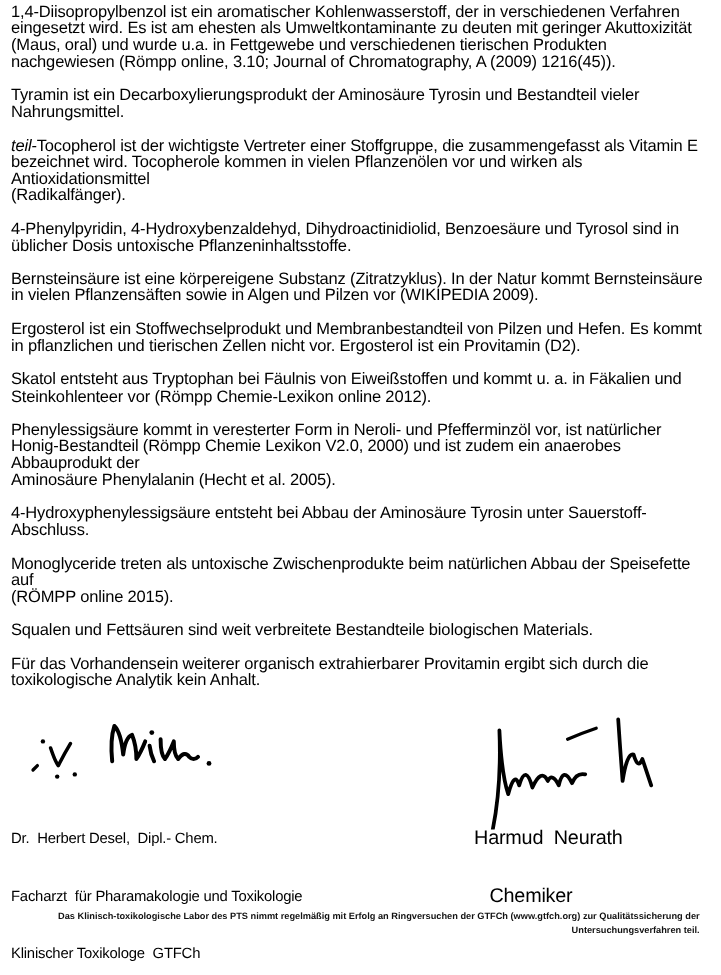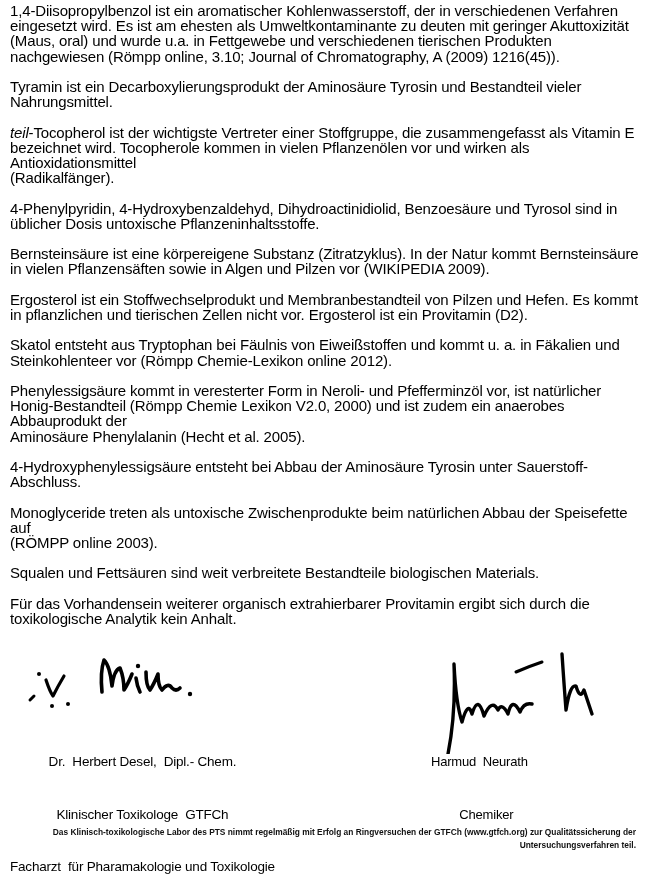--- a/index.html
+++ b/index.html
@@ -6,25 +6,25 @@
   body {
     width: 655px; height: 886px; position: relative; overflow: hidden;
     font-family: "Liberation Sans", sans-serif; color: #000;
   }
   .content { position: absolute; left: 10px; top: 3px; width: 640px; }
   .para {
     font-size: 15px; line-height: 15.2px; margin: 0 0 15.2px 0;
     letter-spacing: -0.15px; white-space: pre-line;
   }
   .para .ital { font-style: italic; }
-  .sig-block { position: absolute; left: 0; top: 640px; width: 655px; height: 140px; text-align: center; }
+  .sig-block { position: absolute; left: 0; top: 640px; width: 655px; height: 140px; }
   .sig-left-img { position: absolute; left: 20px; top: 12px; width: 200px; height: 60px; }
   .sig-right-img { position: absolute; left: 412px; top: 4px; width: 200px; height: 110px; }
   .left-text { position: absolute; left: 10px; top: 78px; font-size: 13.5px; line-height: 17.5px; letter-spacing: -0.2px; white-space: pre; }
-  .right-text { position: absolute; left: 431px; top: 78px; font-size: 13px; line-height: 17.5px; letter-spacing: -0.2px; white-space: pre; }
+  .right-text { position: absolute; left: 431px; top: 78px; font-size: 18px; line-height: 17.5px; letter-spacing: -0.2px; white-space: pre; }
   .right-text .line2 { padding-left: 14px; }
   .footer { position: absolute; left: 10px; top: 812px; width: 640px; font-size: 8.4px; line-height: 12.6px; font-weight: bold; color: #111; }
   .footer p { margin: 14px; text-align: right; }
   .footer .gap { height: 13px; }
   svg path { fill: none; stroke: #000; stroke-linecap: round; stroke-linejoin: round; }
 </style>
 </head>
 <body>
 
 <div class="content">
@@ -44,21 +44,21 @@
   <p class="para"><span>Ergosterol ist ein Stoffwechselprodukt und Membranbestandteil von Pilzen und Hefen. Es kommt
 in pflanzlichen und tierischen Zellen nicht vor. Ergosterol ist ein Provitamin (D2).</span></p>
   <p class="para"><span>Skatol entsteht aus Tryptophan bei Fäulnis von Eiweißstoffen und kommt u. a. in Fäkalien und
 Steinkohlenteer vor (Römpp Chemie-Lexikon online 2012).</span></p>
   <p class="para"><span>Phenylessigsäure kommt in veresterter Form in Neroli- und Pfefferminzöl vor, ist natürlicher
 Honig-Bestandteil (Römpp Chemie Lexikon V2.0, 2000) und ist zudem ein anaerobes Abbauprodukt der
 Aminosäure Phenylalanin (Hecht et al. 2005).</span></p>
   <p class="para"><span>4-Hydroxyphenylessigsäure entsteht bei Abbau der Aminosäure Tyrosin unter Sauerstoff-
 Abschluss.</span></p>
   <p class="para"><span>Monoglyceride treten als untoxische Zwischenprodukte beim natürlichen Abbau der Speisefette auf
-(RÖMPP online 2003).</span></p>
+(RÖMPP online 2015).</span></p>
   <p class="para"><span>Squalen und Fettsäuren sind weit verbreitete Bestandteile biologischen Materials.</span></p>
   <p class="para"><span>Für das Vorhandensein weiterer organisch extrahierbarer Provitamin ergibt sich durch die
 toxikologische Analytik kein Anhalt.</span></p>
 </div>
 
 <div class="sig-block">
   <svg class="sig-left-img" viewBox="0 0 200 60">
     <path d="M10 48 L14 44" stroke-width="3"></path>
     <circle cx="19" cy="22" r="2" fill="#000"></circle>
     <path d="M26 28 Q30 40 33 44 Q38 34 44 24" stroke-width="3.2"></path>
@@ -69,22 +69,22 @@
     <path d="M116 26 Q117 34 120 40 M126 20 Q126 34 130 38 Q134 32 138 22 Q138 34 142 38 Q148 30 152 36 Q156 40 160 36" stroke-width="3.6"></path>
     <circle cx="170" cy="42" r="2.2" fill="#000"></circle>
   </svg>
   <svg class="sig-right-img" viewBox="0 0 200 110">
     <path d="M36 110 Q44 70 42 20 Q44 60 50 78 Q56 56 60 70 Q66 50 72 72 Q80 54 86 66 Q90 58 96 70 Q100 52 108 68 Q112 58 120 60" stroke-width="3.4"></path>
     <path d="M104 28 Q118 22 130 18" stroke-width="3"></path>
     <path d="M150 10 Q152 40 154 66 Q158 40 164 42 Q168 56 172 46 Q176 58 180 70" stroke-width="3.4"></path>
   </svg>
   <div class="left-text">
     <div>Dr.  Herbert Desel,  Dipl.- Chem.</div>
+    <div>Facharzt  für Pharamakologie und Toxikologie</div>
     <div>Klinischer Toxikologe  GTFCh</div>
-    <div>Facharzt  für Pharamakologie und Toxikologie</div>
   </div>
   <div class="right-text">
     <div>Harmud  Neurath</div>
     <div class="line2">Chemiker</div>
   </div>
 </div>
 
 <div class="footer">
   <p>Das Klinisch-toxikologische Labor des PTS nimmt regelmäßig mit Erfolg an Ringversuchen der GTFCh (www.gtfch.org) zur Qualitätssicherung der Untersuchungsverfahren teil.</p>
   <div class="gap"></div>

